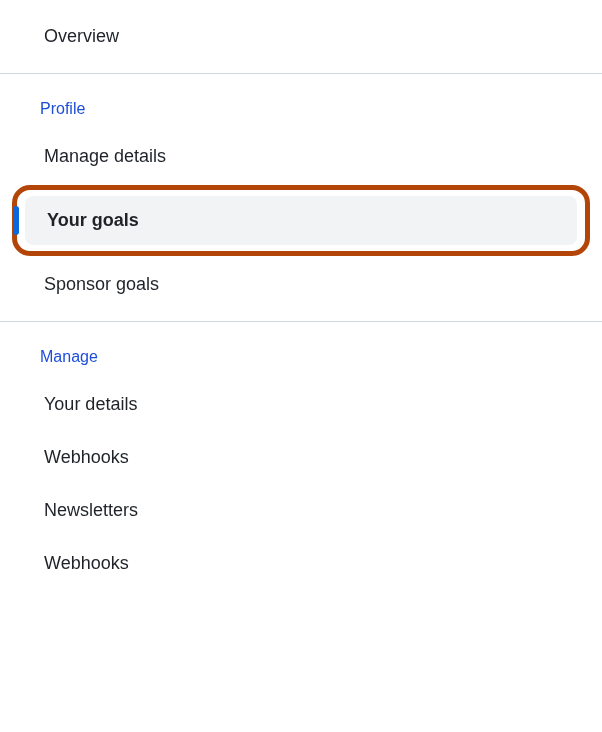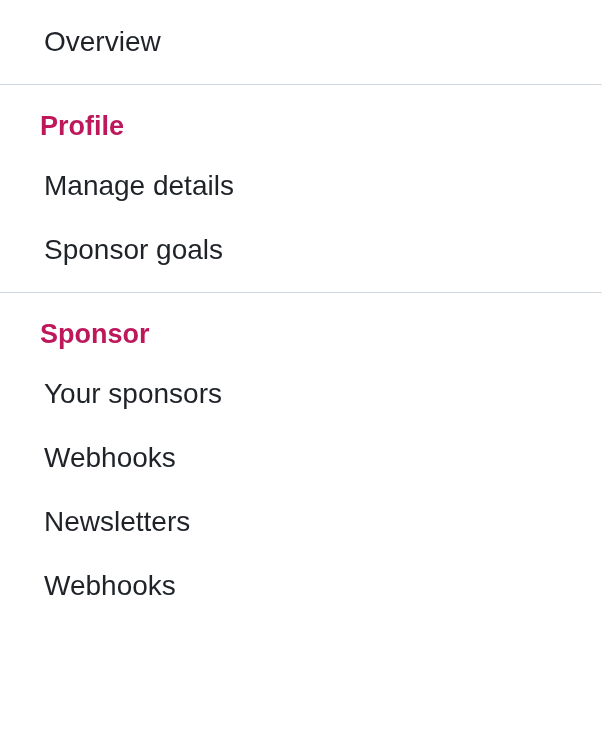--- a/index.html
+++ b/index.html
@@ -14,34 +14,34 @@
       width: 602px;
       background: #ffffff;
     }
     .nav-section {
       padding: 8px 0;
     }
     .nav-section + .nav-section {
       border-top: 1.5px solid #d0d7de;
     }
     .section-heading {
-      color: #be185d;
-      font-weight: 700;
-      font-size: 27px;
+      color: #1d4ed8;
+      font-weight: 400;
+      font-size: 16px;
       padding: 18px 40px 10px;
     }
     .nav-item {
       position: relative;
       display: flex;
       align-items: flex-end;
       padding: 14px 22px;
       margin: 4px 22px;
       border-radius: 8px;
       cursor: pointer;
-      font-size: 28px;
+      font-size: 18px;
       color: #1f2328;
     }
     .nav-item.selected {
       background-color: #f2f3f5;
       font-weight: 700;
     }
     .nav-item.selected::before {
       content: "";
       position: absolute;
       left: -22px;
@@ -75,31 +75,36 @@
     </div>
   </div>
 
   <div class="nav-section">
     <div class="section-heading">Profile</div>
 
     <div class="nav-item">
       <span>Manage details</span>
     </div>
 
+    <div class="highlight-box">
+      <div class="nav-item selected">
+        <span>Your goals</span>
+      </div>
+    </div>
 
     <div class="nav-item">
       <span>Sponsor goals</span>
     </div>
   </div>
 
   <div class="nav-section">
-    <div class="section-heading">Sponsor</div>
+    <div class="section-heading">Manage</div>
 
     <div class="nav-item">
-      <span>Your sponsors</span>
+      <span>Your details</span>
     </div>
 
     <div class="nav-item">
       <span>Webhooks</span>
     </div>
 
     <div class="nav-item">
       <span>Newsletters</span>
     </div>
 

